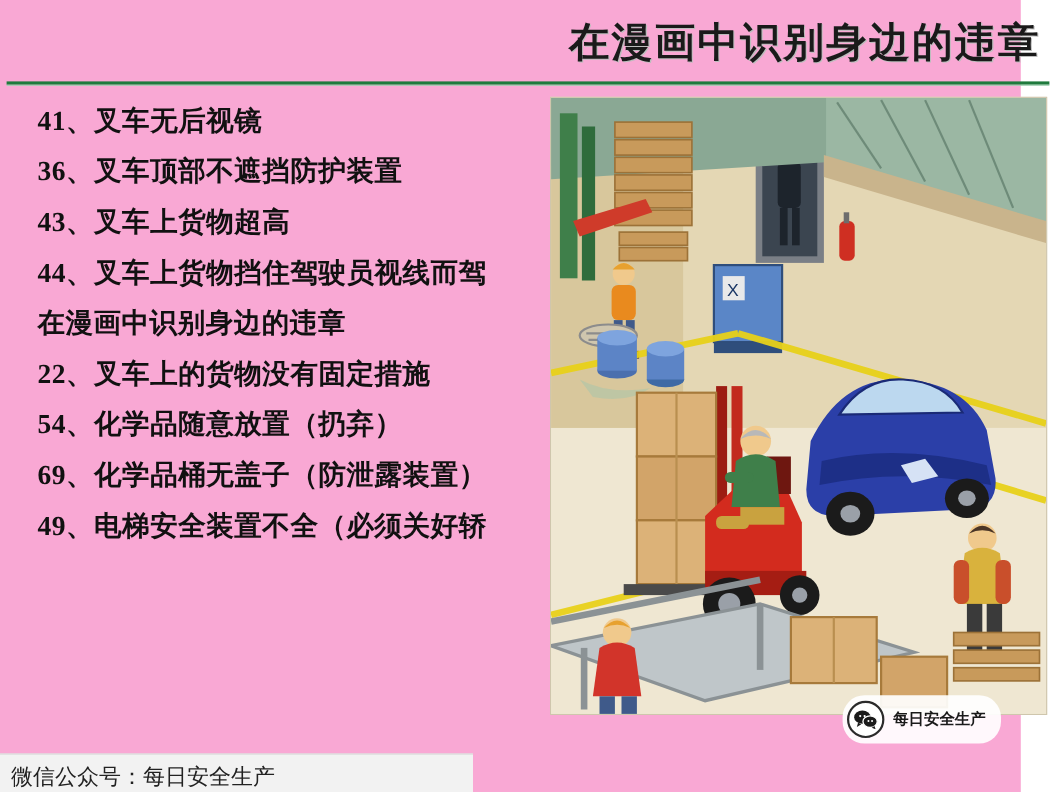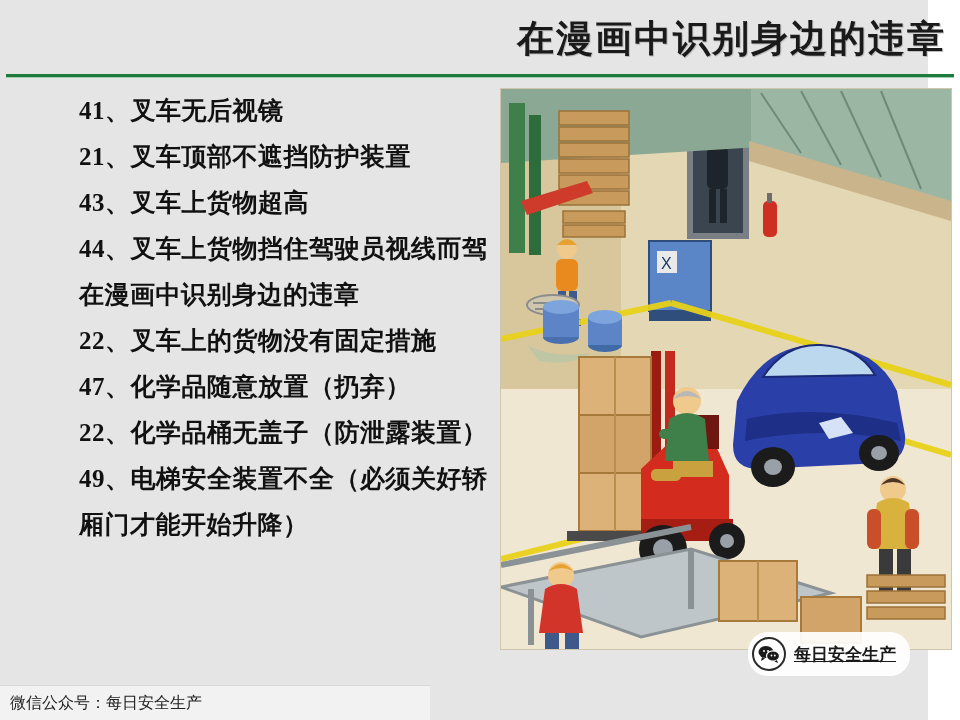--- a/index.html
+++ b/index.html
@@ -11,21 +11,21 @@
     height: 720px;
     background: #ffffff;
     font-family: "Liberation Sans", sans-serif;
     overflow: hidden;
     position: relative;
   }
   .slide {
     position: relative;
     width: 928px;
     height: 720px;
-    background: #e5e5e5;
+    background: #f9a8d4;
   }
   
   .header {
     position: absolute;
     left: 0;
     top: 0;
     width: 960px;
     height: 78px;
   }
   .header-title {
@@ -65,21 +65,20 @@
     width: 460px;
   }
   .list-item {
     font-family: "Liberation Serif", serif;
     font-weight: bold;
     font-size: 25px;
     line-height: 46px;
     color: #111111;
     letter-spacing: 0.5px;
     white-space: pre-wrap;
-    margin-left: 45px;
   }
   
   .illus {
     position: absolute;
     left: 500px;
     top: 88px;
     width: 452px;
     height: 562px;
     background: #efe7d2;
     overflow: hidden;
@@ -97,21 +96,21 @@
     width: 430px;
     height: 34px;
     background: #f2f2f2;
     border-top: 1px solid #d8d8d8;
   }
   .footer-left-text {
     position: absolute;
     left: 10px;
     top: 7px;
     font-family: "Liberation Sans", sans-serif;
-    font-size: 16px;
+    font-size: 20px;
     color: #222222;
     white-space: nowrap;
   }
   .wechat-badge {
     position: absolute;
     right: 18px;
     bottom: 44px;
     height: 40px;
     display: flex;
     align-items: center;
@@ -126,48 +125,46 @@
     border-radius: 50%;
     border: 2px solid #2b2b2b;
     display: flex;
     align-items: center;
     justify-content: center;
     background: #ffffff;
     box-sizing: border-box;
   }
   .wechat-name {
     font-family: "Liberation Sans", sans-serif;
-    font-size: 17px;
+    font-size: 14px;
     font-weight: bold;
     color: #1a1a1a;
     white-space: nowrap;
-    text-decoration: underline;
   }
 </style>
 </head>
 <body>
 
 <div class="slide">
 
   <div class="header">
     <div class="header-title">在漫画中识别身边的违章</div>
     <div class="header-rule"></div>
   </div>
 
   <div class="list">
     <div class="list-item">41、叉车无后视镜</div>
-    <div class="list-item">21、叉车顶部不遮挡防护装置</div>
+    <div class="list-item">36、叉车顶部不遮挡防护装置</div>
     <div class="list-item">43、叉车上货物超高</div>
     <div class="list-item">44、叉车上货物挡住驾驶员视线而驾</div>
     <div class="list-item">在漫画中识别身边的违章</div>
     <div class="list-item">22、叉车上的货物没有固定措施</div>
-    <div class="list-item">47、化学品随意放置（扔弃）</div>
-    <div class="list-item">22、化学品桶无盖子（防泄露装置）</div>
+    <div class="list-item">54、化学品随意放置（扔弃）</div>
+    <div class="list-item">69、化学品桶无盖子（防泄露装置）</div>
     <div class="list-item">49、电梯安全装置不全（必须关好轿</div>
-    <div class="list-item">厢门才能开始升降）</div>
   </div>
 
   <div class="illus">
     <svg width="450" height="560" viewBox="0 0 450 560" xmlns="http://www.w3.org/2000/svg">
 
       <rect x="0" y="0" width="450" height="560" fill="#efe7d2"></rect>
 
       <rect x="0" y="0" width="450" height="300" fill="#e4d7b4"></rect>
       <rect x="0" y="0" width="120" height="300" fill="#d8c79c"></rect>
 

